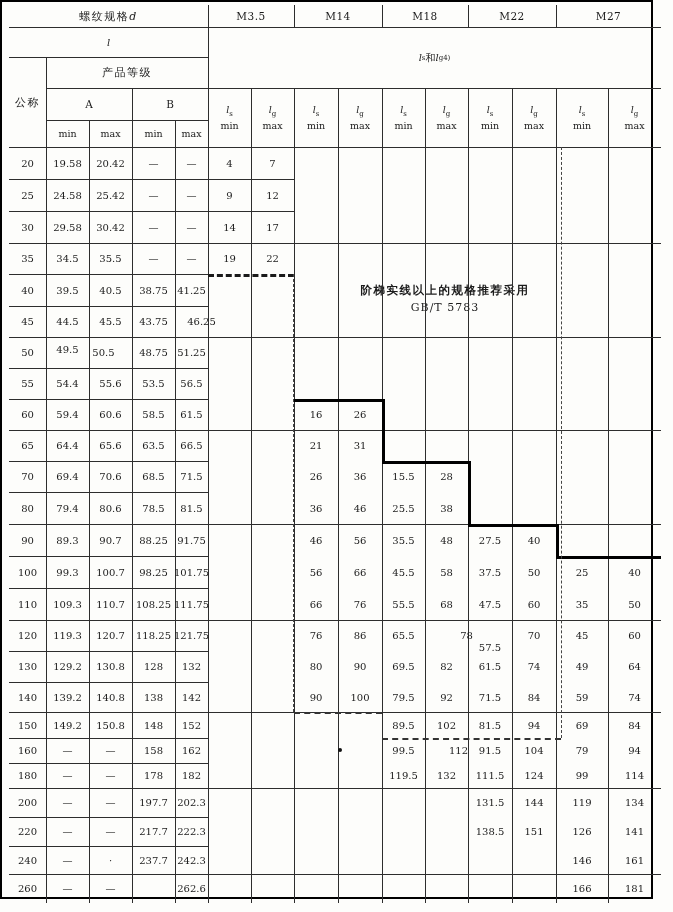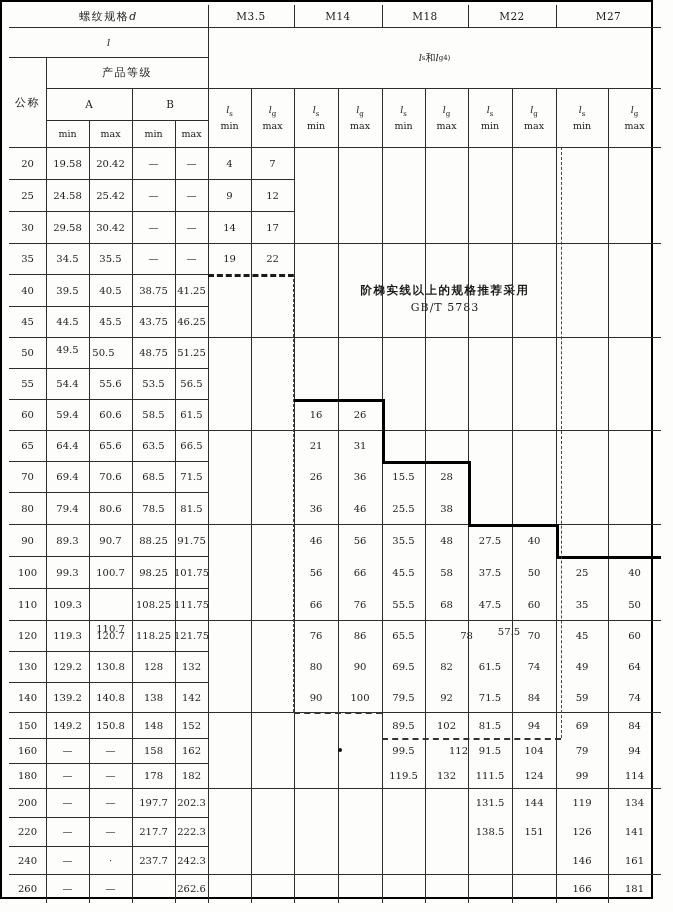--- a/index.html
+++ b/index.html
@@ -188,21 +188,21 @@
     <div class="cell num" style="left: 251px; top: 243px; width: 43px; height: 31px;">22</div>
     <div class="cell num" style="left: 9px; top: 274px; width: 37px; height: 32px;">40</div>
     <div class="cell num" style="left: 46px; top: 274px; width: 43px; height: 32px;">39.5</div>
     <div class="cell num" style="left: 89px; top: 274px; width: 43px; height: 32px;">40.5</div>
     <div class="cell num" style="left: 132px; top: 274px; width: 43px; height: 32px;">38.75</div>
     <div class="cell num" style="left: 175px; top: 274px; width: 33px; height: 32px;">41.25</div>
     <div class="cell num" style="left: 9px; top: 306px; width: 37px; height: 31px;">45</div>
     <div class="cell num" style="left: 46px; top: 306px; width: 43px; height: 31px;">44.5</div>
     <div class="cell num" style="left: 89px; top: 306px; width: 43px; height: 31px;">45.5</div>
     <div class="cell num" style="left: 132px; top: 306px; width: 43px; height: 31px;">43.75</div>
-    <div class="cell num" style="left: 175px; top: 306px; width: 33px; height: 31px;">46.25</div>
+    <div class="cell num" style="left: 185px; top: 306px; width: 33px; height: 31px;">46.25</div>
     <div class="cell num" style="left: 9px; top: 337px; width: 37px; height: 31px;">50</div>
     <div class="cell num" style="left: 46px; top: 334px; width: 43px; height: 31px;">49.5</div>
     <div class="cell num" style="left: 82px; top: 337px; width: 43px; height: 31px;">50.5</div>
     <div class="cell num" style="left: 132px; top: 337px; width: 43px; height: 31px;">48.75</div>
     <div class="cell num" style="left: 175px; top: 337px; width: 33px; height: 31px;">51.25</div>
     <div class="cell num" style="left: 9px; top: 368px; width: 37px; height: 31px;">55</div>
     <div class="cell num" style="left: 46px; top: 368px; width: 43px; height: 31px;">54.4</div>
     <div class="cell num" style="left: 89px; top: 368px; width: 43px; height: 31px;">55.6</div>
     <div class="cell num" style="left: 132px; top: 368px; width: 43px; height: 31px;">53.5</div>
     <div class="cell num" style="left: 175px; top: 368px; width: 33px; height: 31px;">56.5</div>
@@ -257,41 +257,41 @@
     <div class="cell num" style="left: 294px; top: 556px; width: 44px; height: 32px;">56</div>
     <div class="cell num" style="left: 338px; top: 556px; width: 44px; height: 32px;">66</div>
     <div class="cell num" style="left: 382px; top: 556px; width: 43px; height: 32px;">45.5</div>
     <div class="cell num" style="left: 425px; top: 556px; width: 43px; height: 32px;">58</div>
     <div class="cell num" style="left: 468px; top: 556px; width: 44px; height: 32px;">37.5</div>
     <div class="cell num" style="left: 512px; top: 556px; width: 44px; height: 32px;">50</div>
     <div class="cell num" style="left: 556px; top: 556px; width: 52px; height: 32px;">25</div>
     <div class="cell num" style="left: 608px; top: 556px; width: 53px; height: 32px;">40</div>
     <div class="cell num" style="left: 9px; top: 588px; width: 37px; height: 32px;">110</div>
     <div class="cell num" style="left: 46px; top: 588px; width: 43px; height: 32px;">109.3</div>
-    <div class="cell num" style="left: 89px; top: 588px; width: 43px; height: 32px; margin-top: 24px;">110.7</div>
+    <div class="cell num" style="left: 89px; top: 588px; width: 43px; height: 32px;">110.7</div>
     <div class="cell num" style="left: 132px; top: 588px; width: 43px; height: 32px;">108.25</div>
     <div class="cell num" style="left: 175px; top: 588px; width: 33px; height: 32px;">111.75</div>
     <div class="cell num" style="left: 294px; top: 588px; width: 44px; height: 32px;">66</div>
     <div class="cell num" style="left: 338px; top: 588px; width: 44px; height: 32px;">76</div>
     <div class="cell num" style="left: 382px; top: 588px; width: 43px; height: 32px;">55.5</div>
     <div class="cell num" style="left: 425px; top: 588px; width: 43px; height: 32px;">68</div>
     <div class="cell num" style="left: 468px; top: 588px; width: 44px; height: 32px;">47.5</div>
     <div class="cell num" style="left: 512px; top: 588px; width: 44px; height: 32px;">60</div>
     <div class="cell num" style="left: 556px; top: 588px; width: 52px; height: 32px;">35</div>
     <div class="cell num" style="left: 608px; top: 588px; width: 53px; height: 32px;">50</div>
     <div class="cell num" style="left: 9px; top: 620px; width: 37px; height: 31px;">120</div>
     <div class="cell num" style="left: 46px; top: 620px; width: 43px; height: 31px;">119.3</div>
     <div class="cell num" style="left: 89px; top: 620px; width: 43px; height: 31px;">120.7</div>
     <div class="cell num" style="left: 132px; top: 620px; width: 43px; height: 31px;">118.25</div>
     <div class="cell num" style="left: 175px; top: 620px; width: 33px; height: 31px;">121.75</div>
     <div class="cell num" style="left: 294px; top: 620px; width: 44px; height: 31px;">76</div>
     <div class="cell num" style="left: 338px; top: 620px; width: 44px; height: 31px;">86</div>
     <div class="cell num" style="left: 382px; top: 620px; width: 43px; height: 31px;">65.5</div>
     <div class="cell num" style="left: 425px; top: 620px; width: 43px; height: 31px; padding-left: 20px;">78</div>
-    <div class="cell num" style="left: 468px; top: 616px; width: 44px; height: 31px; margin-left: 19px;">57.5</div>
+    <div class="cell num" style="left: 468px; top: 632px; width: 44px; height: 31px;">57.5</div>
     <div class="cell num" style="left: 512px; top: 620px; width: 44px; height: 31px;">70</div>
     <div class="cell num" style="left: 556px; top: 620px; width: 52px; height: 31px;">45</div>
     <div class="cell num" style="left: 608px; top: 620px; width: 53px; height: 31px;">60</div>
     <div class="cell num" style="left: 9px; top: 651px; width: 37px; height: 31px;">130</div>
     <div class="cell num" style="left: 46px; top: 651px; width: 43px; height: 31px;">129.2</div>
     <div class="cell num" style="left: 89px; top: 651px; width: 43px; height: 31px;">130.8</div>
     <div class="cell num" style="left: 132px; top: 651px; width: 43px; height: 31px;">128</div>
     <div class="cell num" style="left: 175px; top: 651px; width: 33px; height: 31px;">132</div>
     <div class="cell num" style="left: 294px; top: 651px; width: 44px; height: 31px;">80</div>
     <div class="cell num" style="left: 338px; top: 651px; width: 44px; height: 31px;">90</div>

